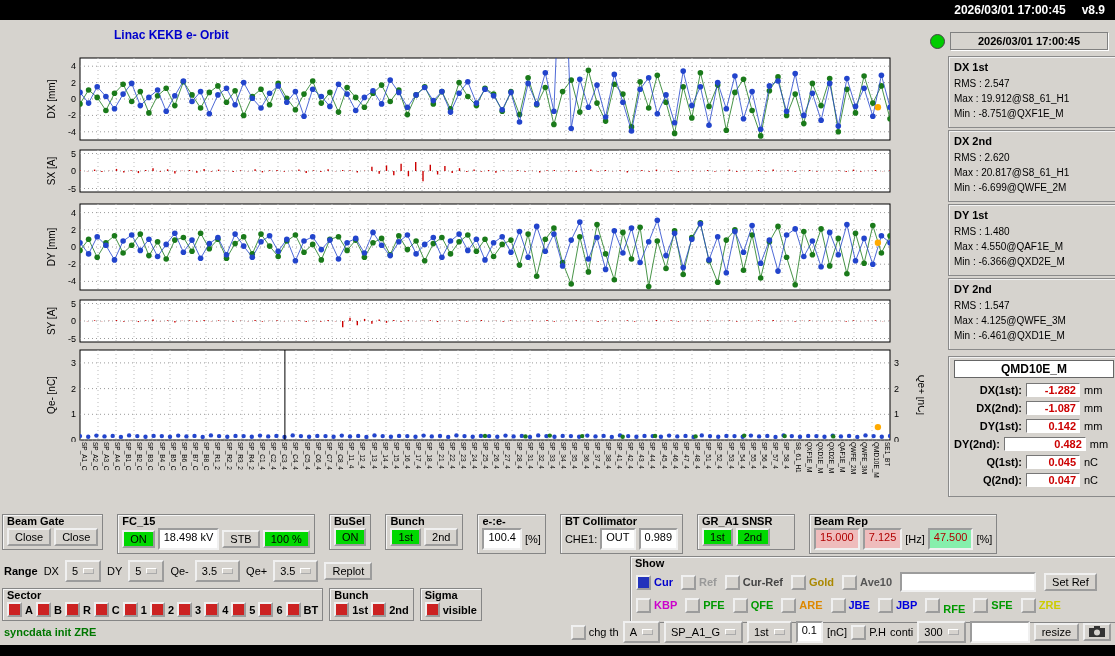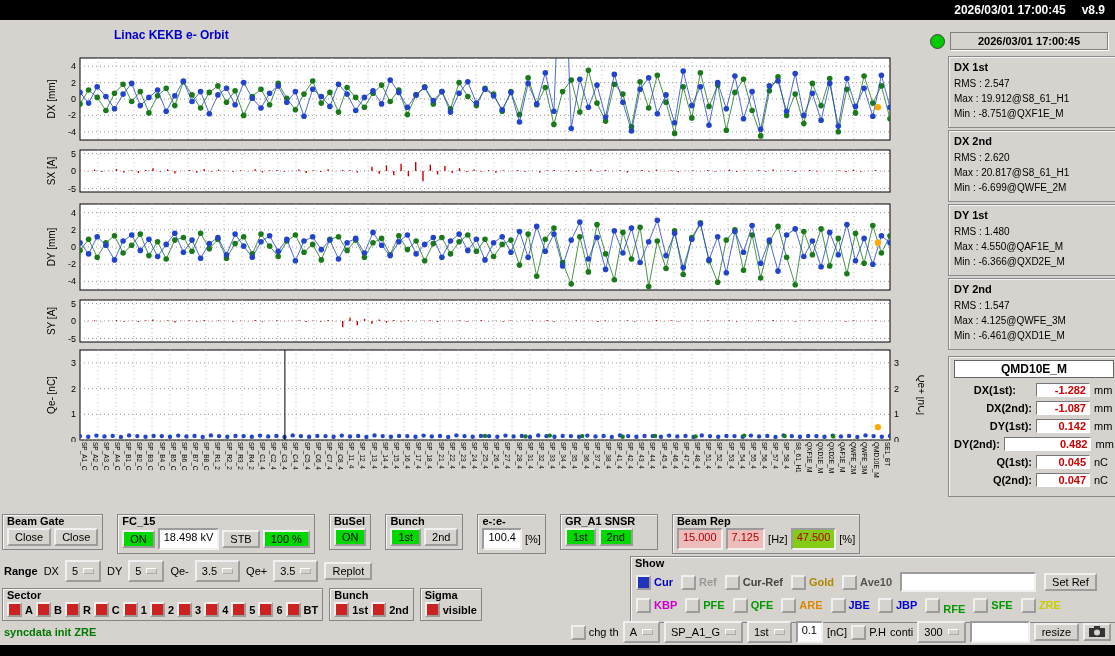--- a/index.html
+++ b/index.html
@@ -18,21 +18,21 @@
          box-shadow:inset 1px 1px 0 #f2f2f2;padding:2px 5px;font-size:10px;line-height:1.5;white-space:nowrap;overflow:hidden;}
   .panel .ptitle{font-weight:bold;font-size:11px;}
   #monitor{position:absolute;left:948px;top:336px;width:160px;background:#d6d3ce;border:1px solid #8a8a8a;
            box-shadow:inset 1px 1px 0 #f2f2f2;padding:3px 5px 5px 5px;}
   #monitor .mtitle{background:#fff;border:1px solid #666;font-weight:bold;text-align:center;font-size:12px;
                    margin-bottom:5px;padding:1px 0;}
   .mrow{display:flex;align-items:center;gap:4px;margin:4px 0;}
   .mrow .ml{flex:1;text-align:right;font-weight:bold;}
   .mrow .mv{width:46px;background:#fff;border-top:1px solid #777;border-left:1px solid #777;
             border-right:1px solid #fff;border-bottom:1px solid #fff;text-align:right;padding:0 3px;font-weight:bold;}
-  .mrow .mu{width:20px;}
+  .mrow .mu{width:30px;}
   #charts{position:absolute;left:44px;top:36px;width:880px;}
   .chart{position:relative;width:100%;}
   svg text{font-family:"Liberation Sans",sans-serif;}
   #xlabels{display:flex;justify-content:space-between;margin-left:36px;width:810px;height:56px;overflow:hidden;}
   #xlabels span{writing-mode:vertical-rl;font-size:6.5px;line-height:1;letter-spacing:0;}
   .group{position:relative;border:1px solid #858585;box-shadow:inset 1px 1px 0 #f5f5f5;
          padding:13px 4px 3px 4px;display:flex;gap:3px;align-items:center;white-space:nowrap;}
   .group>.glabel{position:absolute;top:0;left:4px;font-weight:bold;}
   .btn{background:#d6d3ce;border:2px outset #f0f0f0;padding:0 6px;height:18px;line-height:15px;
        font-size:11px;white-space:nowrap;}
@@ -94,21 +94,21 @@
       <div class="ptitle">DY 2nd</div>
       <div>RMS : 1.547</div>
       <div>Max : 4.125@QWFE_3M</div>
       <div>Min : -6.461@QXD1E_M</div>
     </div>
 
     <div id="monitor">
       <div class="mtitle">QMD10E_M</div>
       <div class="mrow">
         <span class="ml">DX(1st):</span>
-        <span class="mv" style="color: rgb(204, 0, 0); margin-left: 16px;">-1.282</span>
+        <span class="mv" style="color: rgb(204, 0, 0);">-1.282</span>
         <span class="mu">mm</span>
       </div>
       <div class="mrow">
         <span class="ml">DX(2nd):</span>
         <span class="mv" style="color: rgb(204, 0, 0);">-1.087</span>
         <span class="mu">mm</span>
       </div>
       <div class="mrow">
         <span class="ml">DY(1st):</span>
         <span class="mv" style="color: rgb(204, 0, 0);">0.142</span>
@@ -1261,31 +1261,37 @@
       <div class="group">
         <span class="glabel">Bunch</span>
         <button class="btn" style="background: rgb(0, 216, 0);">1st</button>
         <button class="btn">2nd</button>
       </div>
       <div class="group">
         <span class="glabel">e-:e-</span>
         <span class="field">100.4</span>
         <span>[%]</span>
       </div>
+      <div class="group">
+        <span class="glabel">BT Collimator</span>
+        <span>CHE1:</span>
+        <span class="field">OUT</span>
+        <span class="field">0.989</span>
+      </div>
       <div class="group" style="min-width:88px">
         <span class="glabel">GR_A1 SNSR</span>
         <button class="btn" style="background: rgb(0, 216, 0);">1st</button>
         <button class="btn" style="background: rgb(0, 216, 0);">2nd</button>
       </div>
       <div class="group">
         <span class="glabel">Beam Rep</span>
         <span class="field" style="background: rgb(239, 188, 188); color: rgb(176, 0, 0);">15.000</span>
         <span class="field" style="background: rgb(239, 188, 188); color: rgb(176, 0, 0);">7.125</span>
         <span>[Hz]</span>
-        <span class="field" style="background: #84cc16; color: rgb(176, 0, 0);">47.500</span>
+        <span class="field" style="background: #86efac; color: rgb(176, 0, 0);">47.500</span>
         <span>[%]</span>
       </div>
     </div>
 
     <div id="rangebar">
       <span class="rlabel">Range</span>
       <span>DX</span>
       <span class="menu">
           <span>5</span>
           <span class="dash"></span>

